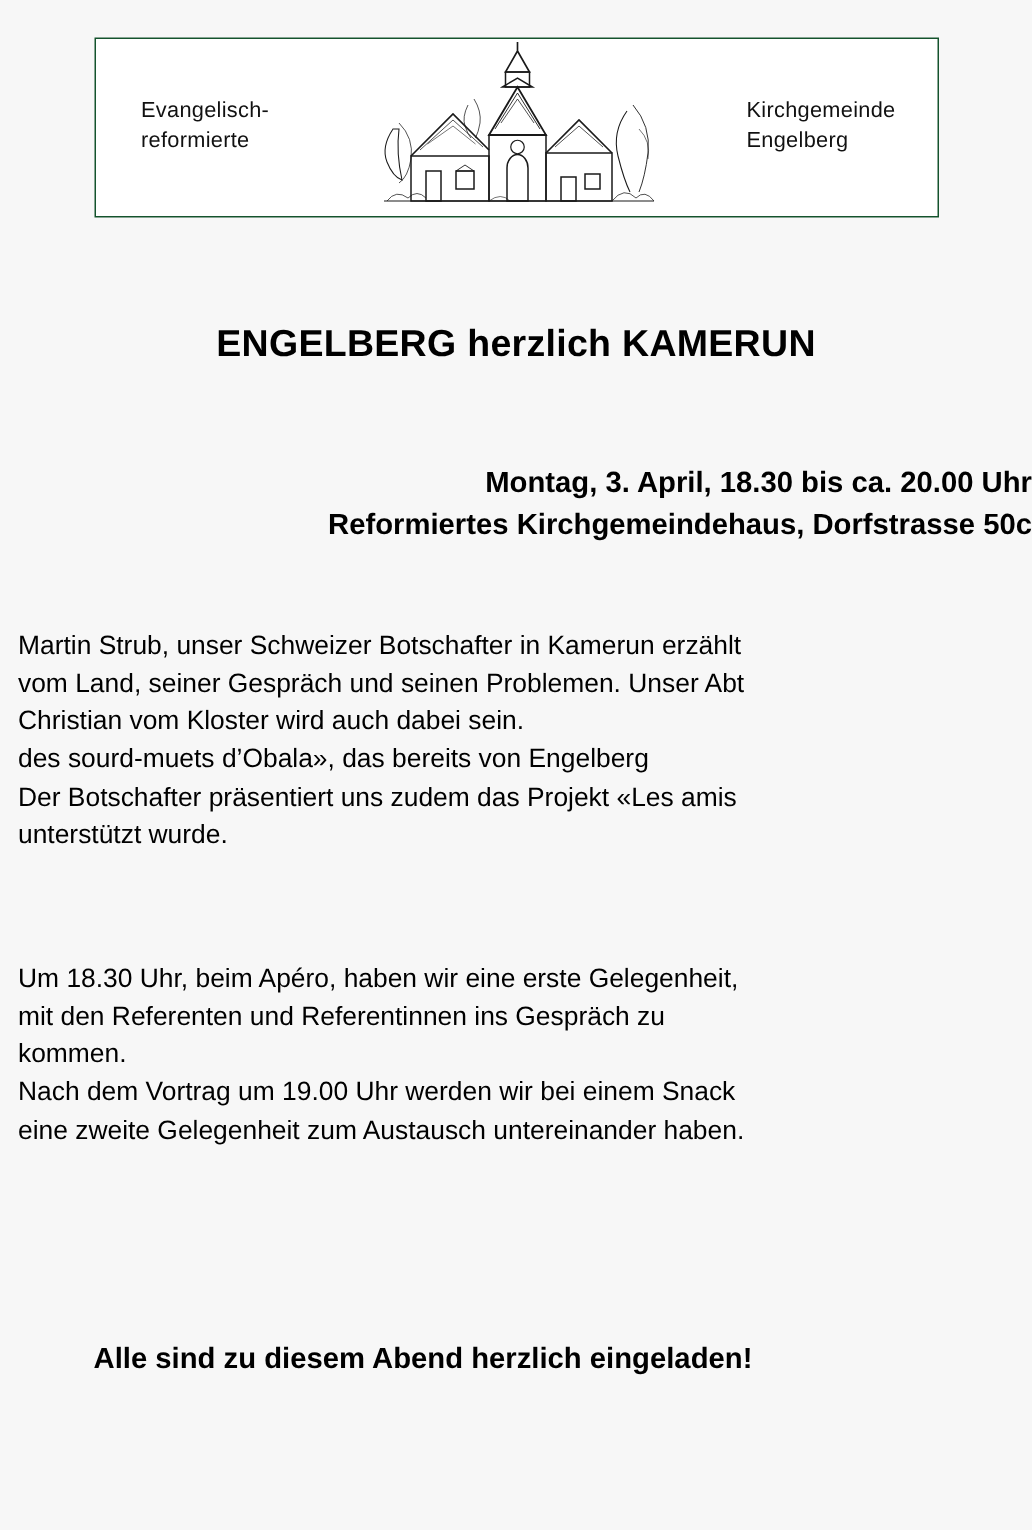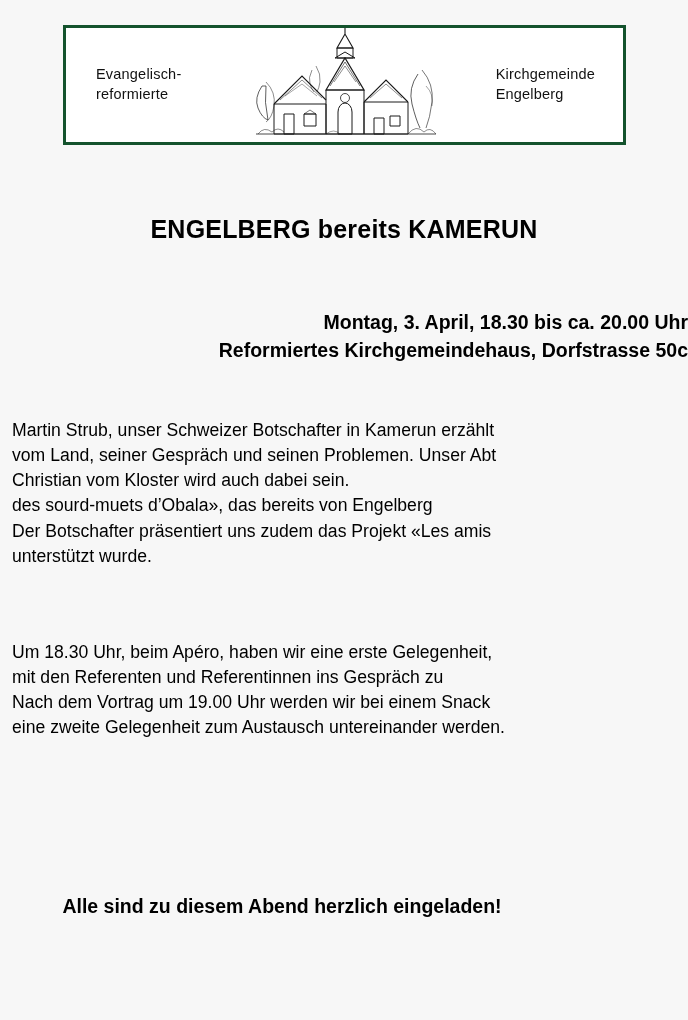--- a/index.html
+++ b/index.html
@@ -26,21 +26,21 @@
   }
 
   
   .letterhead {
     position: absolute;
     left: 63px;
     top: 25px;
     width: 563px;
     height: 120px;
     background: #ffffff;
-    border: 3px solid #14532d;
+    border: 1px solid #14532d;
     box-sizing: border-box;
     display: flex;
     align-items: center;
     justify-content: space-between;
   }
   .lh-left {
     font-size: 14.5px;
     line-height: 1.35;
     color: #111;
     padding-left: 30px;
@@ -161,38 +161,39 @@
         <path d="M36 108 q6 -8 14 -2 q6 -6 12 0" stroke-width="0.5"></path>
         <path d="M186 108 q8 -10 16 -2 q6 -6 12 2" stroke-width="0.5"></path>
         <path d="M104 108 q8 -6 14 0" stroke-width="0.4"></path>
       </g>
     </svg>
 
     <div class="lh-right">Kirchgemeinde
 Engelberg</div>
   </div>
 
-  <div class="title">ENGELBERG bereits KAMERUN</div>
+  <div class="title">ENGELBERG herzlich KAMERUN</div>
 
   <div class="subtitle">
     <div>Montag, 3. April, 18.30 bis ca. 20.00 Uhr</div>
     <div>Reformiertes Kirchgemeindehaus, Dorfstrasse 50c</div>
   </div>
 
   <div class="body-block para-1">
     <div>Martin Strub, unser Schweizer Botschafter in Kamerun erzählt</div>
     <div>vom Land, seiner Gespräch und seinen Problemen. Unser Abt</div>
     <div>Christian vom Kloster wird auch dabei sein.</div>
     <div>des sourd-muets d’Obala», das bereits von Engelberg</div>
     <div>Der Botschafter präsentiert uns zudem das Projekt «Les amis</div>
     <div>unterstützt wurde.</div>
   </div>
 
   <div class="body-block para-2">
     <div><span>Um </span><b>18.30 Uhr</b><span>, beim </span><b>Apéro</b><span>, haben wir eine erste Gelegenheit,</span></div>
     <div>mit den Referenten und Referentinnen ins Gespräch zu</div>
+    <div>kommen.</div>
     <div><span>Nach dem </span><b>Vortrag</b><span> um </span><b>19.00 Uhr</b><span> werden wir bei einem Snack</span></div>
-    <div>eine zweite Gelegenheit zum Austausch untereinander werden.</div>
+    <div>eine zweite Gelegenheit zum Austausch untereinander haben.</div>
   </div>
 
   <div class="closing">Alle sind zu diesem Abend herzlich eingeladen!</div>
 
 </div>
 
 </body></html>

